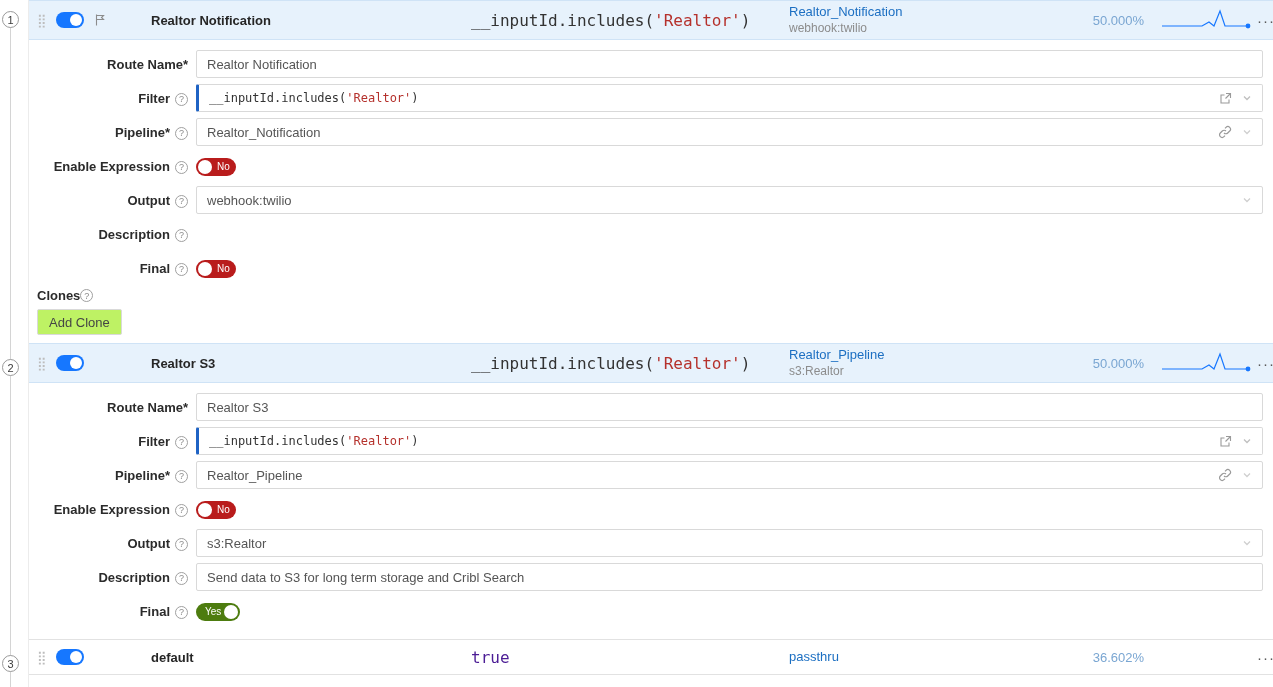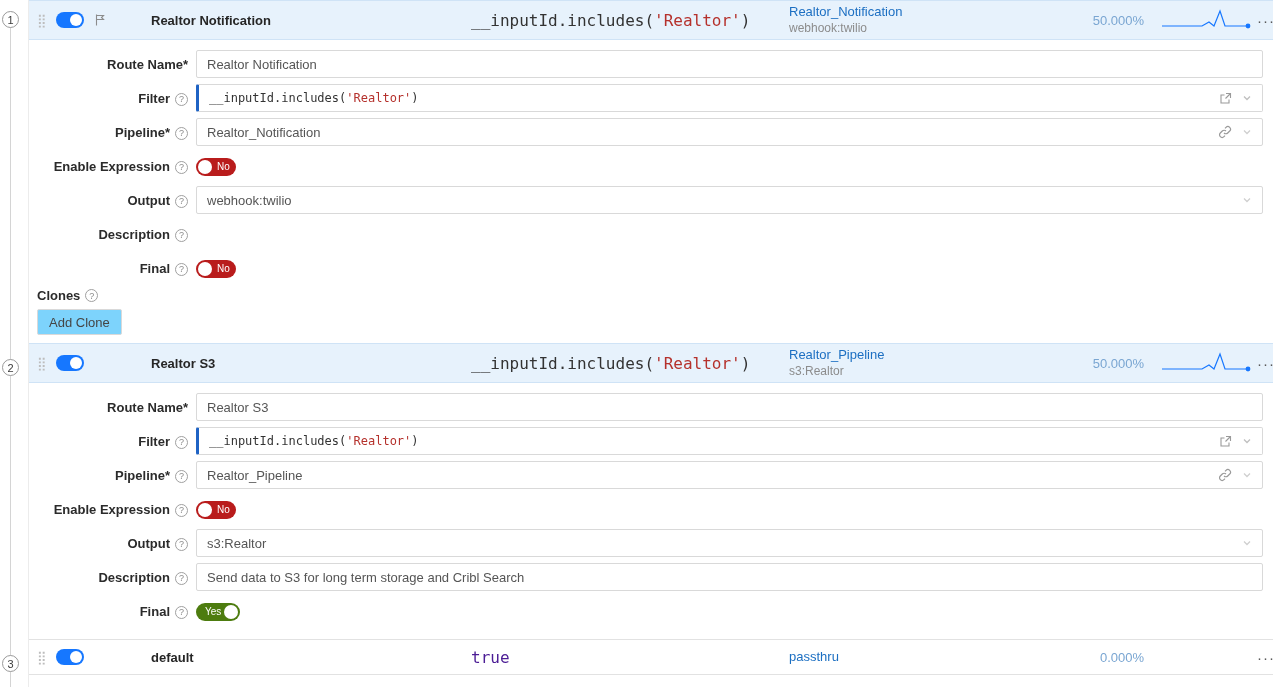--- a/index.html
+++ b/index.html
@@ -55,23 +55,23 @@
 
   .sw{position:relative; height:18px; border-radius:9px; display:inline-flex; align-items:center; cursor:pointer;}
   .sw .knob{position:absolute; top:2px; width:14px; height:14px; border-radius:50%; background:#fff;}
   .sw.no{background:#b91c1c; width:40px;}
   .sw.no .knob{left:2px;}
   .sw.no .lbl{margin-left:21px; color:#fff; font-size:10px;}
   .sw.yes{background:#4d7c0f; width:44px;}
   .sw.yes .knob{right:2px;}
   .sw.yes .lbl{margin-left:9px; color:#fff; font-size:10px;}
 
-  .clones-row{margin:2px 0 6px 8px; font-size:13px; font-weight:700; color:#2b2b2b; display:flex; gap:5px; align-items:center;}
+  .clones-row{margin:2px 0 6px 8px; font-size:13px; font-weight:700; color:#2b2b2b; display:flex; align-items:center;}
   .add-clone{margin-left:8px; height:26px; padding:0 11px; border:1px solid #d9d9d9; border-radius:2px;
-    background:#7dd3fc; font-size:13px; color:#454545; font-family:"Liberation Sans", sans-serif; cursor:pointer;}
+    background:#bef264; font-size:13px; color:#454545; font-family:"Liberation Sans", sans-serif; cursor:pointer;}
 
   svg{display:block;}
 </style>
 </head>
 <body>
 
 <div class="gutter-line"></div>
 <div class="num n1">1</div>
 <div class="num n2">2</div>
 <div class="num n3">3</div>
@@ -354,18 +354,18 @@
       <span class="drag">⣿</span>
       <span class="sw-plain">
           <span class="knob"></span>
         </span>
     </div>
     <div class="col-name">default</div>
     <div class="col-filter"><span class="code-true">true</span></div>
     <div class="col-pipeline">
       <div class="pl-link">passthru</div>
     </div>
-    <div class="col-percent">0.000%</div>
+    <div class="col-percent">36.602%</div>
     <div class="col-spark"></div>
     <div class="col-menu">···</div>
   </div>
 
 </div>
 
 </body></html>

